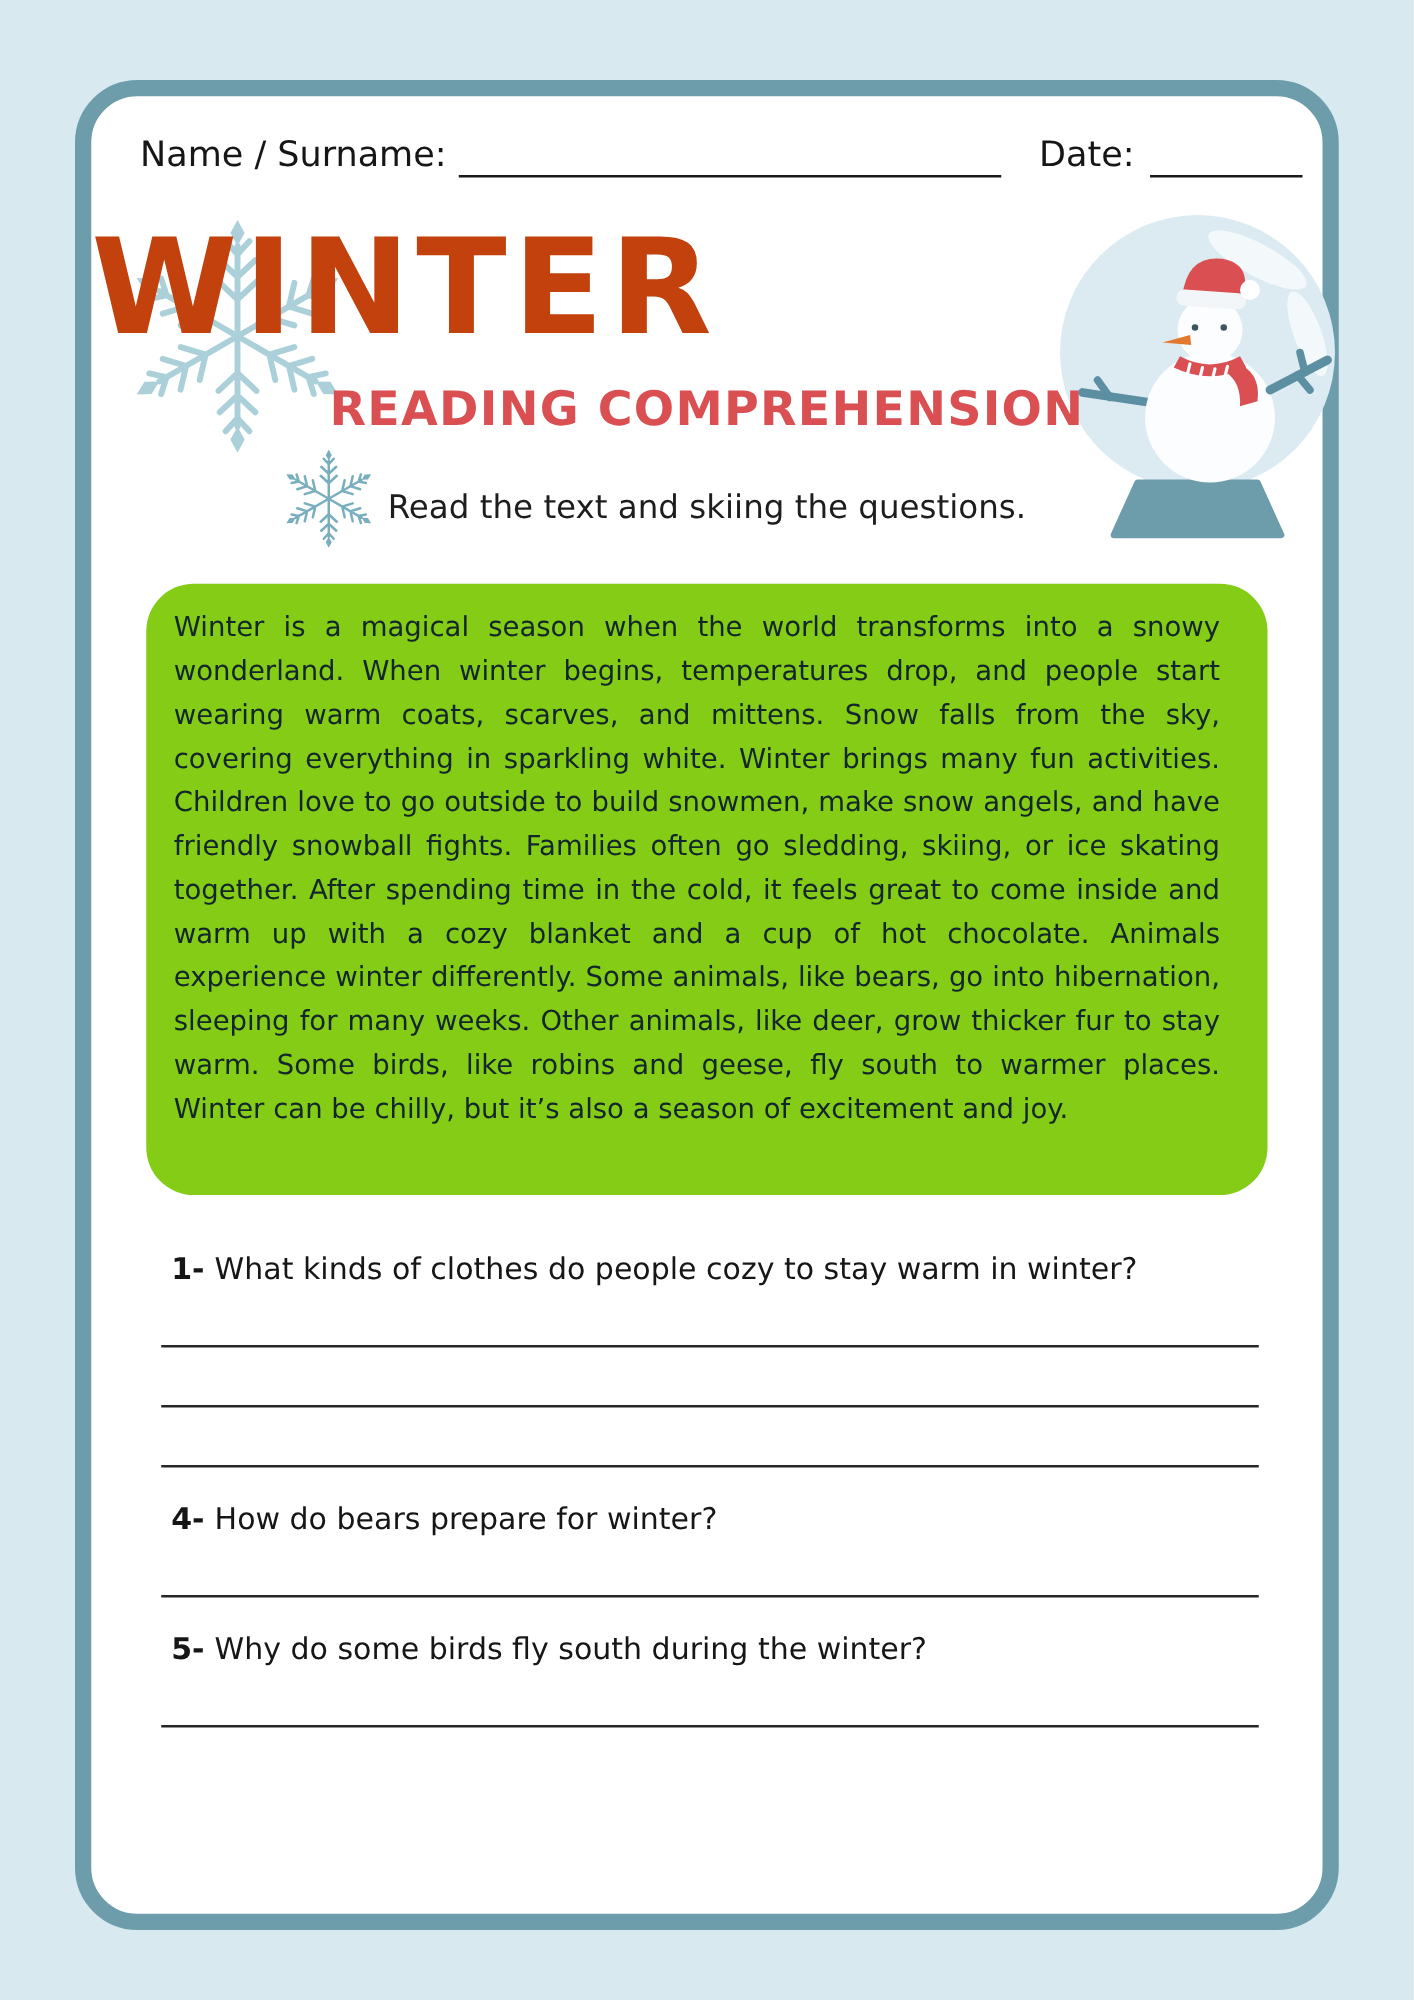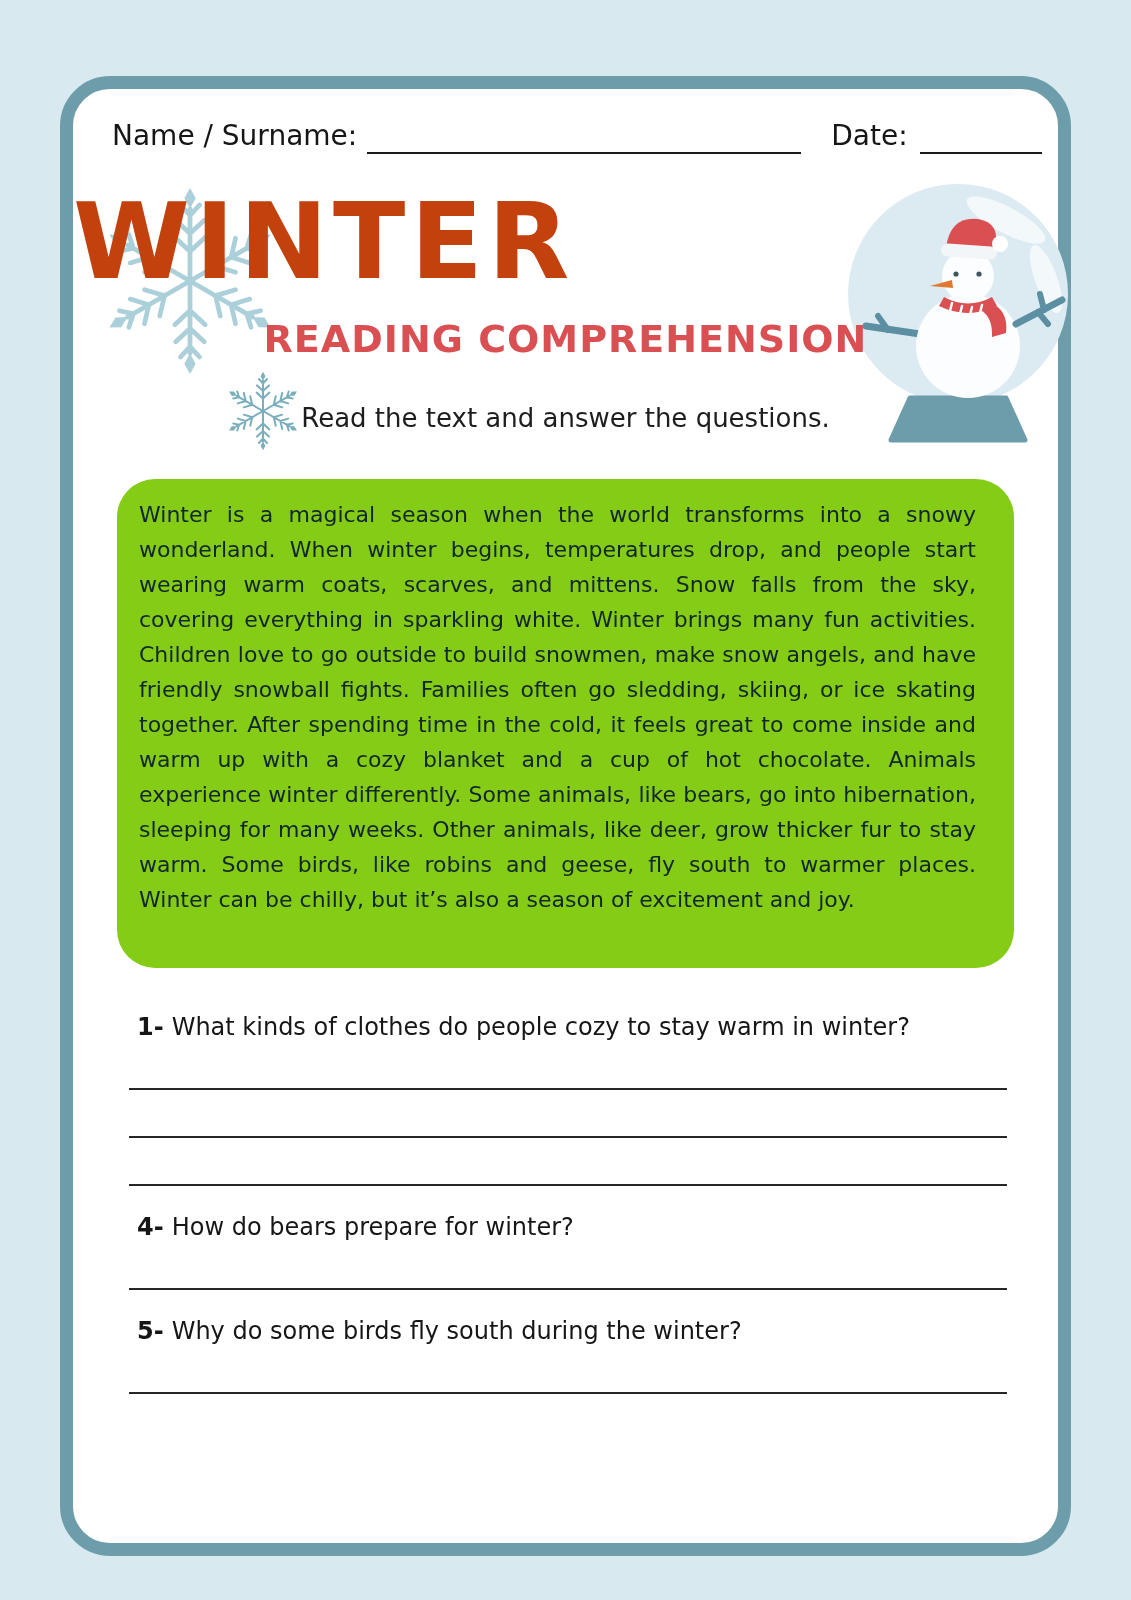--- a/index.html
+++ b/index.html
@@ -5,21 +5,21 @@
   * { margin: 0; padding: 0; box-sizing: border-box; }
   html, body { width: 1131px; height: 1600px; }
   body {
     position: relative;
     background: #d8e9ef;
     font-family: "DejaVu Sans", "Liberation Sans", sans-serif;
     overflow: hidden;
   }
   .card {
     position: absolute;
-    left: 60px; top: 76px;
+    left: 60px; top: 64px;
     width: 1011px; height: 1480px;
     background: #ffffff;
     border: 13px solid #6d9dab;
     border-radius: 50px;
   }
   
   .header {
     position: absolute;
     left: 39px; top: 30px;
     width: 930px;
@@ -169,21 +169,21 @@
     <circle cx="108" cy="90" r="2.6" fill="#3c5560"></circle>
     <circle cx="131" cy="90" r="2.6" fill="#3c5560"></circle>
     <path d="M104 96 L82 102 L105 104 Z" fill="#e2792f"></path>
     <path d="M96 113 q24 13 48 0 l5 9 q-29 14 -58 0 Z" fill="#d94f52"></path>
     <path d="M140 118 q21 7 18 31 l-14 4 q1 -19 -11 -27 Z" fill="#d94f52"></path>
     <path d="M104 119 l-2 8 M114 122 l-2 8 M124 123 l-2 8 M134 121 l-2 8" stroke="#fbfdfe" stroke-width="2.5" stroke-linecap="round" fill="none"></path>
   </svg>
 
   <div class="title">WINTER</div>
   <div class="subtitle">READING COMPREHENSION</div>
-  <div class="instruction">Read the text and answer the questions.</div>
+  <div class="instruction">Read the text and skiing the questions.</div>
 
   <div class="passage">
     <p>Winter is a magical season when the world transforms into a snowy wonderland. When winter begins, temperatures drop, and people start wearing warm coats, scarves, and mittens. Snow falls from the sky, covering everything in sparkling white. Winter brings many fun activities. Children love to go outside to build snowmen, make snow angels, and have friendly snowball fights. Families often go sledding, skiing, or ice skating together. After spending time in the cold, it feels great to come inside and warm up with a cozy blanket and a cup of hot chocolate. Animals experience winter differently. Some animals, like bears, go into hibernation, sleeping for many weeks. Other animals, like deer, grow thicker fur to stay warm. Some birds, like robins and geese, fly south to warmer places. Winter can be chilly, but it’s also a season of excitement and joy.</p>
   </div>
 
   <div class="questions">
     <div class="q">
       <span class="qn">1-</span><span class="qt">What kinds of clothes do people cozy to stay warm in winter?</span>
     </div>
     <div class="aline"></div>

